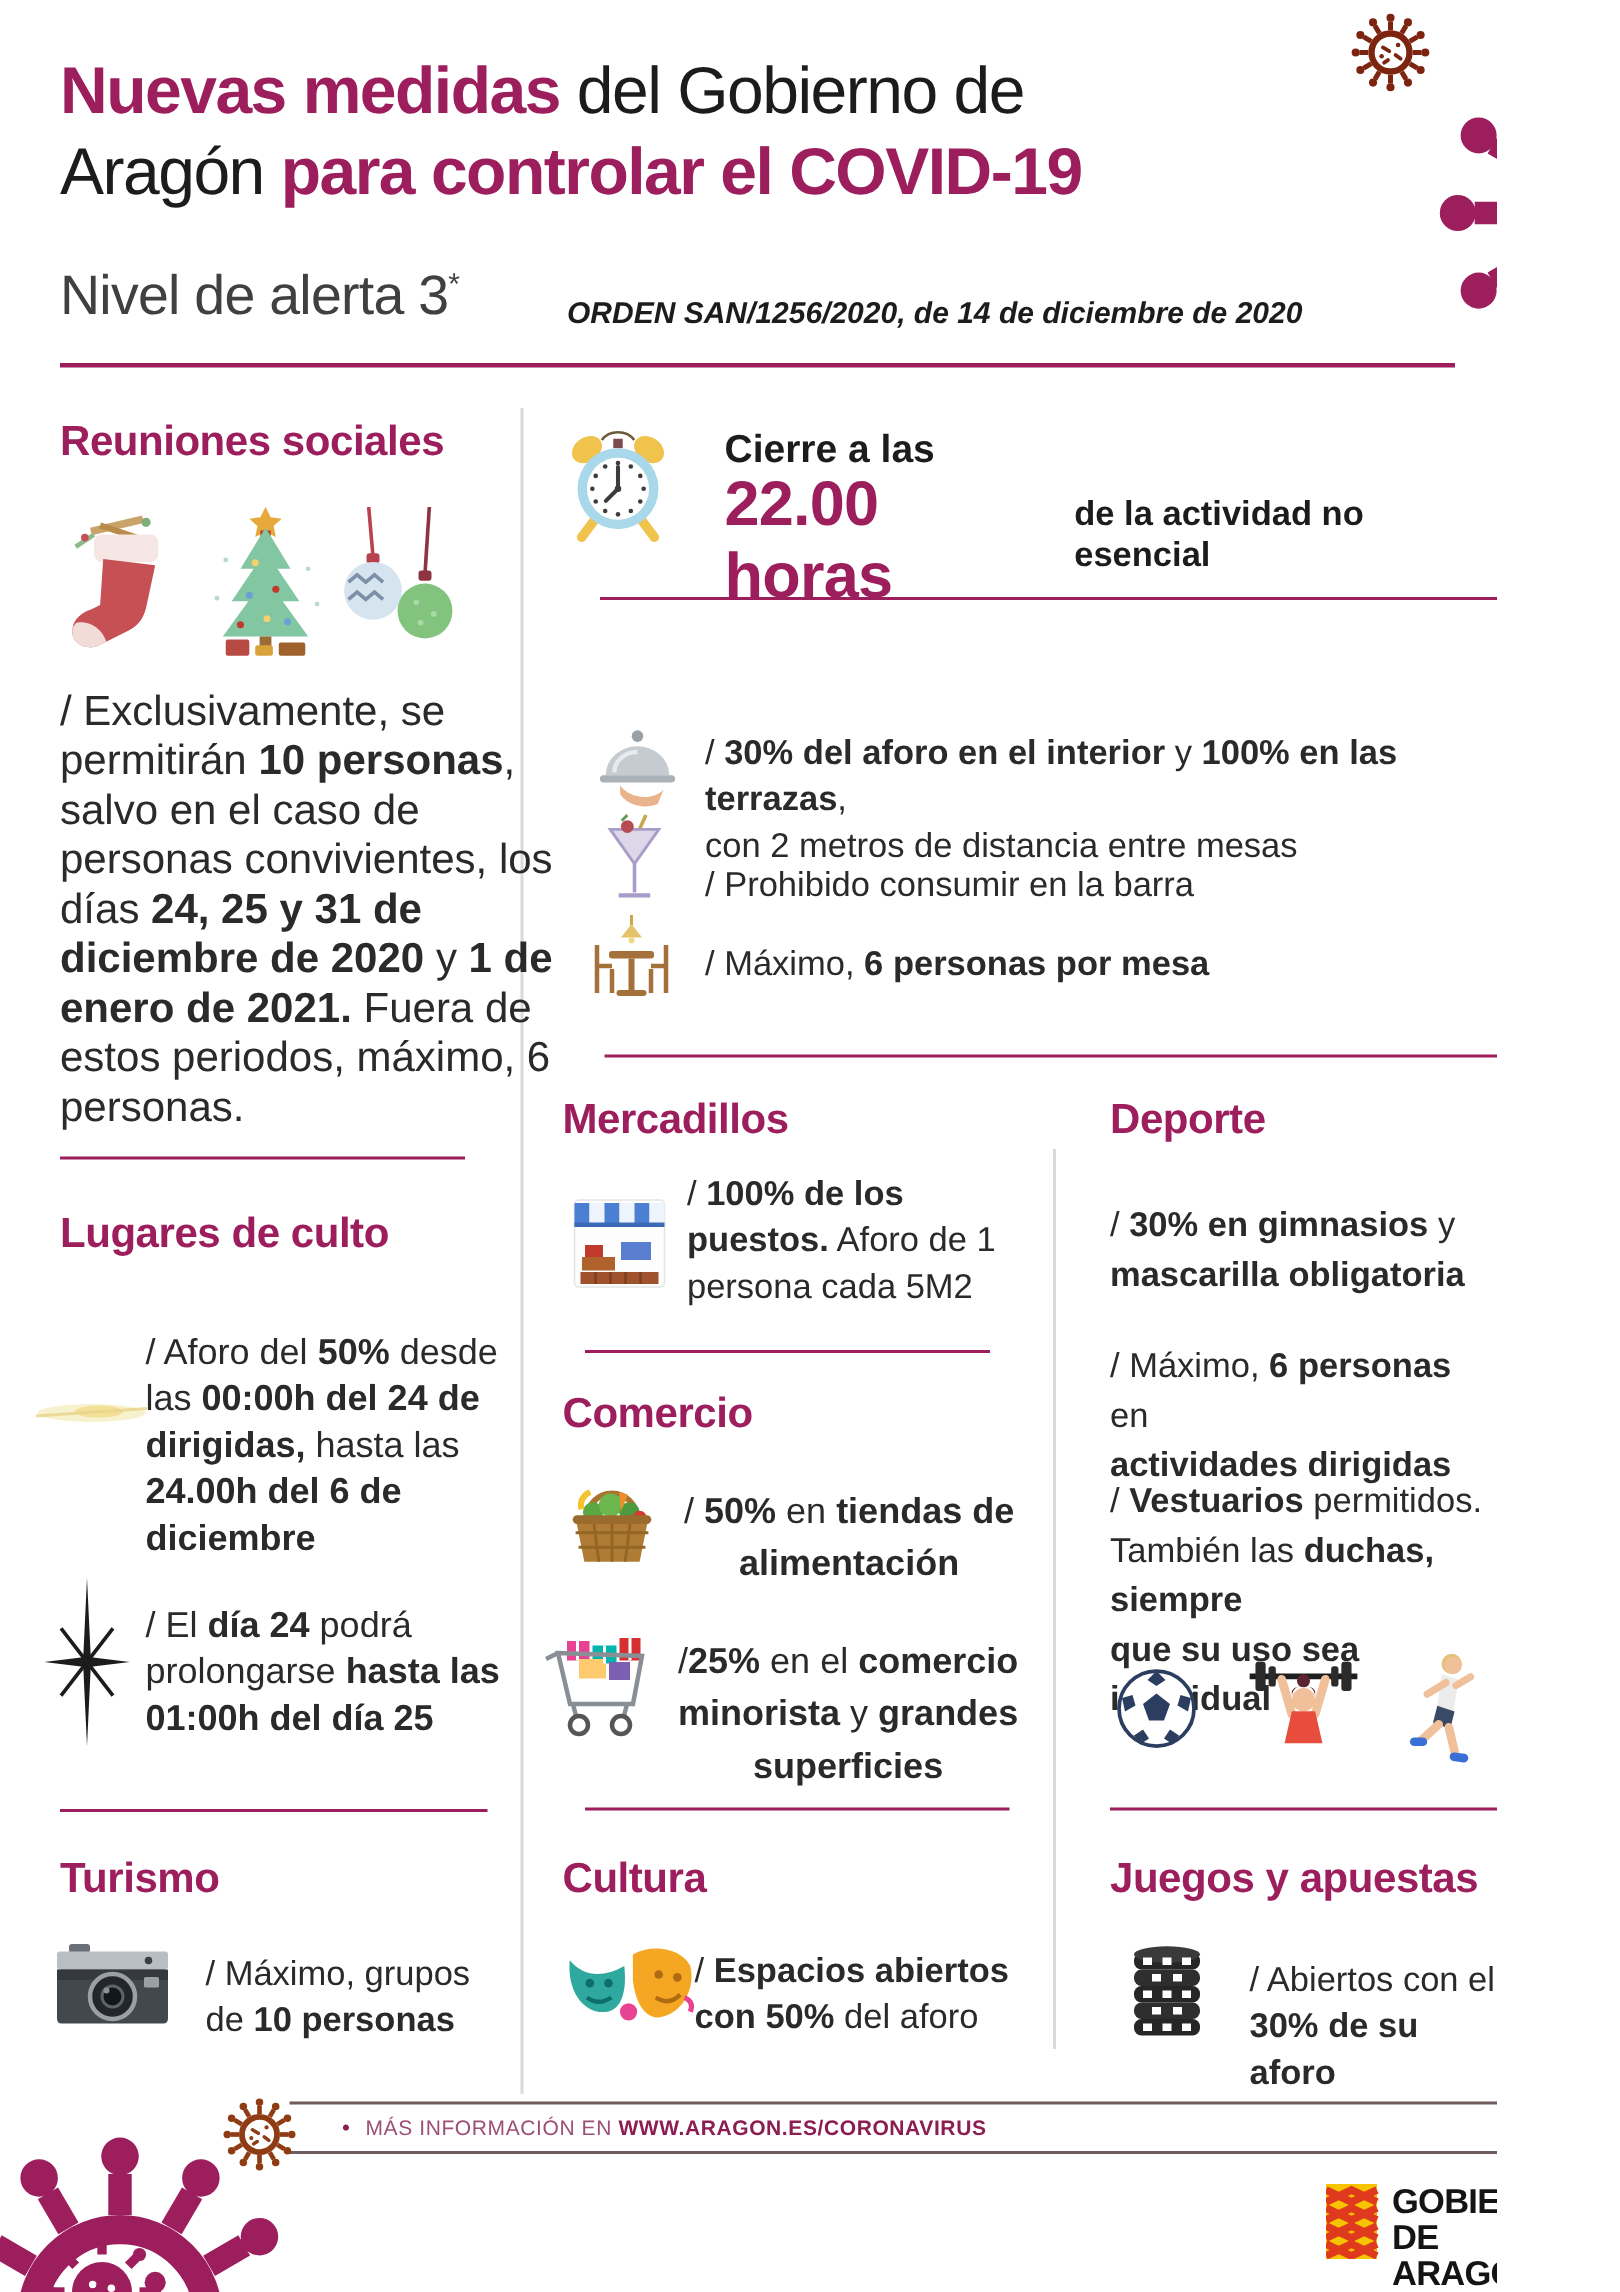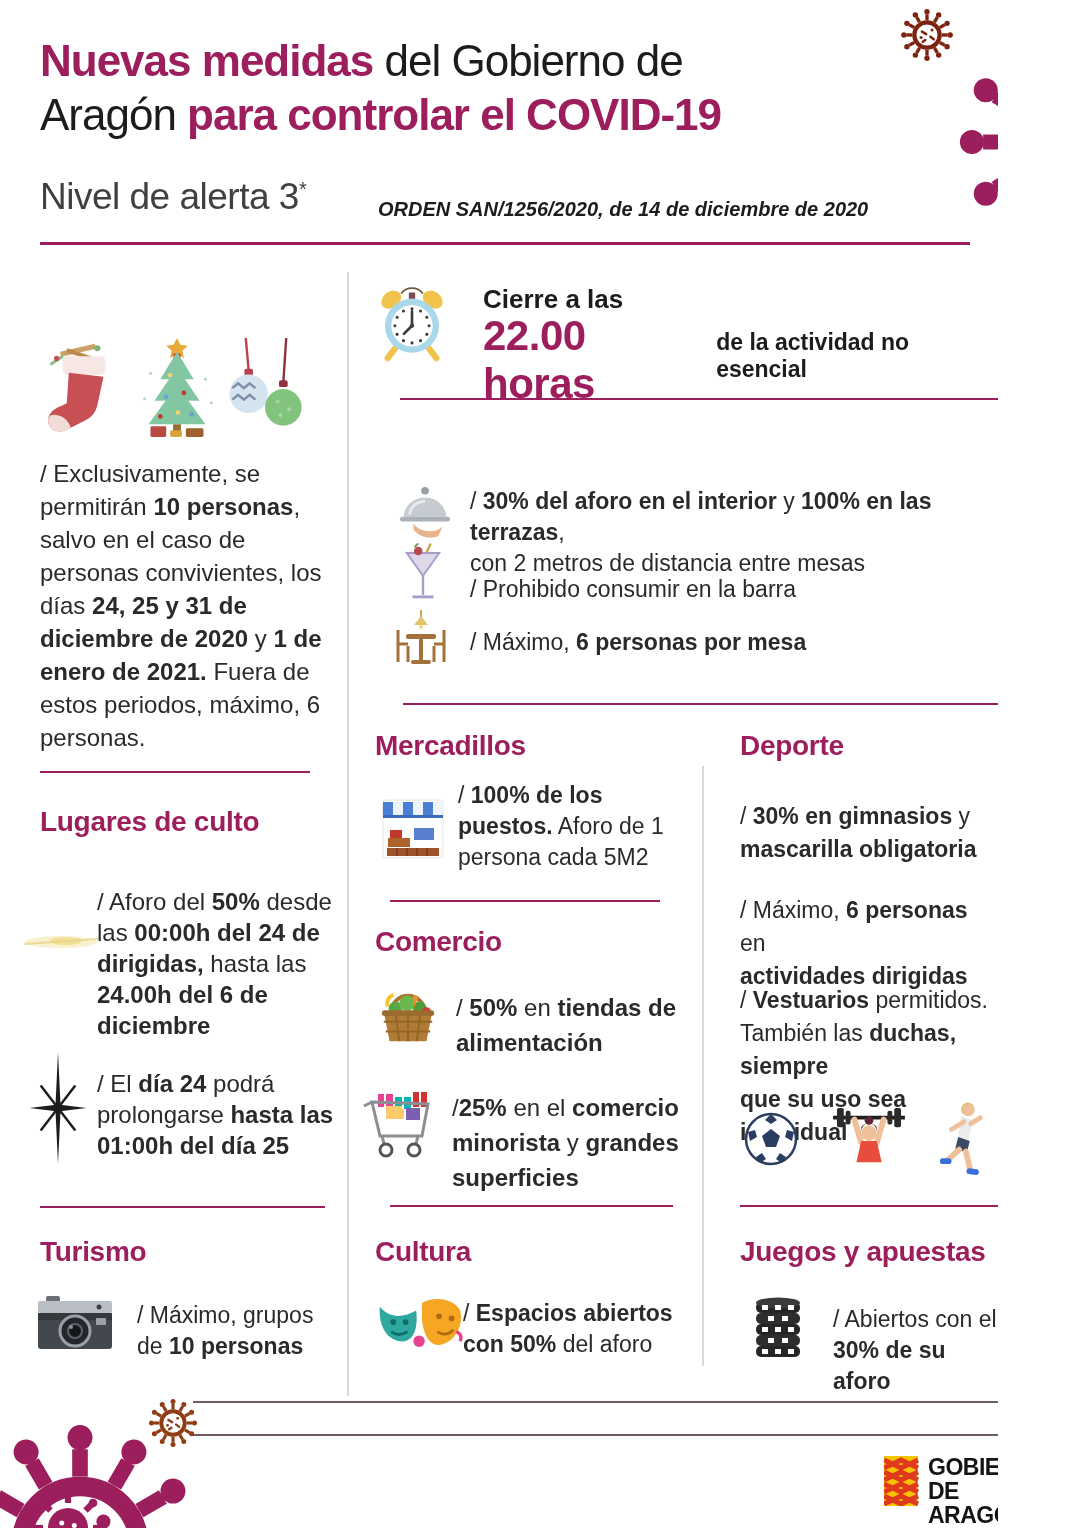--- a/index.html
+++ b/index.html
@@ -18,25 +18,25 @@
   
   .hr{position:absolute;background:#9C1E5C;height:2px;}
   .hr.big{height:3px;}
   .vline{position:absolute;width:2px;background:#dadada;}
   .fline{position:absolute;height:2px;background:#6f5c5c;}
   
   .sec-title{position:absolute;margin:0;font-size:28px;font-weight:700;color:#9C1E5C;letter-spacing:-0.3px;}
   
   .runs{position:absolute;color:#2a2a2a;font-weight:400;}
   .runs .b{font-weight:700;}
-  .fs24{font-size:24px;line-height:33px;}
+  .fs24{font-size:28px;line-height:33px;}
   .fs24s{font-size:24px;line-height:31px;}
   .fs23{font-size:23px;line-height:31px;}
   .fs23t{font-size:23px;line-height:33px;}
-  .fs24m{font-size:24px;line-height:35px;}
+  .fs24m{font-size:24px;line-height:35px;text-align:center;}
   
   .close-prefix{position:absolute;left:483px;top:284px;font-size:26px;font-weight:700;color:#1c1c1c;}
   .close-row{position:absolute;left:483px;top:312px;display:flex;align-items:baseline;gap:14px;}
   .close-time{font-size:42px;font-weight:700;color:#9C1E5C;letter-spacing:-0.5px;}
   .close-suffix{font-size:23px;font-weight:700;color:#1c1c1c;}
   
   .finfo{position:absolute;left:228px;top:1410px;font-size:14px;letter-spacing:0.4px;color:#9c4f77;}
   .finfo .bullet{color:#8c1d52;margin-right:10px;font-size:15px;}
   .finfo .url{color:#8c1d52;font-weight:700;}
   .logo-text{position:absolute;left:928px;top:1455px;font-size:23px;line-height:24px;font-weight:700;
@@ -134,20 +134,21 @@
   </span>
   <span class="abs icon" style="left:955px;top:22px;width:240px;height:240px;color:#9C1E5C;">
     <svg viewBox="0 0 64 64">
         <use href="#virus"></use>
       </svg>
   </span>
 
   <div class="vline" style="left:347px;top:272px;height:1124px;"></div>
   <div class="vline" style="left:702px;top:766px;height:600px;"></div>
 
+  <h2 class="sec-title" style="left:40px;top:278px;">Reuniones sociales</h2>
 
   <span class="abs icon" style="left:40px;top:338px;width:78px;height:102px;">
     <svg viewBox="0 0 76 100">
       <path d="M20 16 L54 8" stroke="#caa36a" stroke-width="5" fill="none"></path>
       <path d="M26 12 L50 20" stroke="#b98a4a" stroke-width="4" fill="none"></path>
       <path d="M10 26 L22 18" stroke="#8fbb8a" stroke-width="3" fill="none"></path>
       <circle cx="56" cy="10" r="3" fill="#7fae7a"></circle>
         <circle cx="16" cy="20" r="2.5" fill="#c75055"></circle>
       <rect x="22" y="18" width="42" height="18" rx="5" fill="#f6e7e4"></rect>
       <path d="M28 34 L62 38 L56 66 C54 74 50 78 44 81 L26 90 C16 95 6 88 8 79 C9 73 14 69 20 67 L26 64 Z" fill="#c75055"></path>
@@ -452,20 +453,23 @@
       <rect x="8" y="6" width="44" height="11" rx="5" fill="#262626"></rect>
       <ellipse cx="30" cy="7" rx="22" ry="5.5" fill="#3a3a3a"></ellipse>
       <rect x="14" y="9" width="6" height="5" fill="#ffffff"></rect>
         <rect x="27" y="9" width="6" height="5" fill="#ffffff"></rect>
         <rect x="40" y="9" width="6" height="5" fill="#ffffff"></rect>
     </svg>
   </span>
   <div class="runs fs23" style="left:833px;top:1304px;"><span>/ Abiertos con el</span><br><span class="b">30% de su aforo</span></div>
 
   <div class="fline" style="left:193px;top:1401px;width:844px;"></div>
+  <div class="finfo">
+    <span class="bullet">•</span><span>MÁS INFORMACIÓN EN </span><span class="url">WWW.ARAGON.ES/CORONAVIRUS</span>
+  </div>
   <div class="fline" style="left:193px;top:1434px;width:844px;"></div>
 
   <span class="abs icon" style="left:-45px;top:1420px;width:250px;height:250px;color:#9C1E5C;">
     <svg viewBox="0 0 64 64">
         <use href="#virus"></use>
       </svg>
   </span>
   <span class="abs icon" style="left:28px;top:1488px;width:80px;height:80px;color:#9C1E5C;">
     <svg viewBox="0 0 64 64">
         <use href="#virus-solid"></use>

